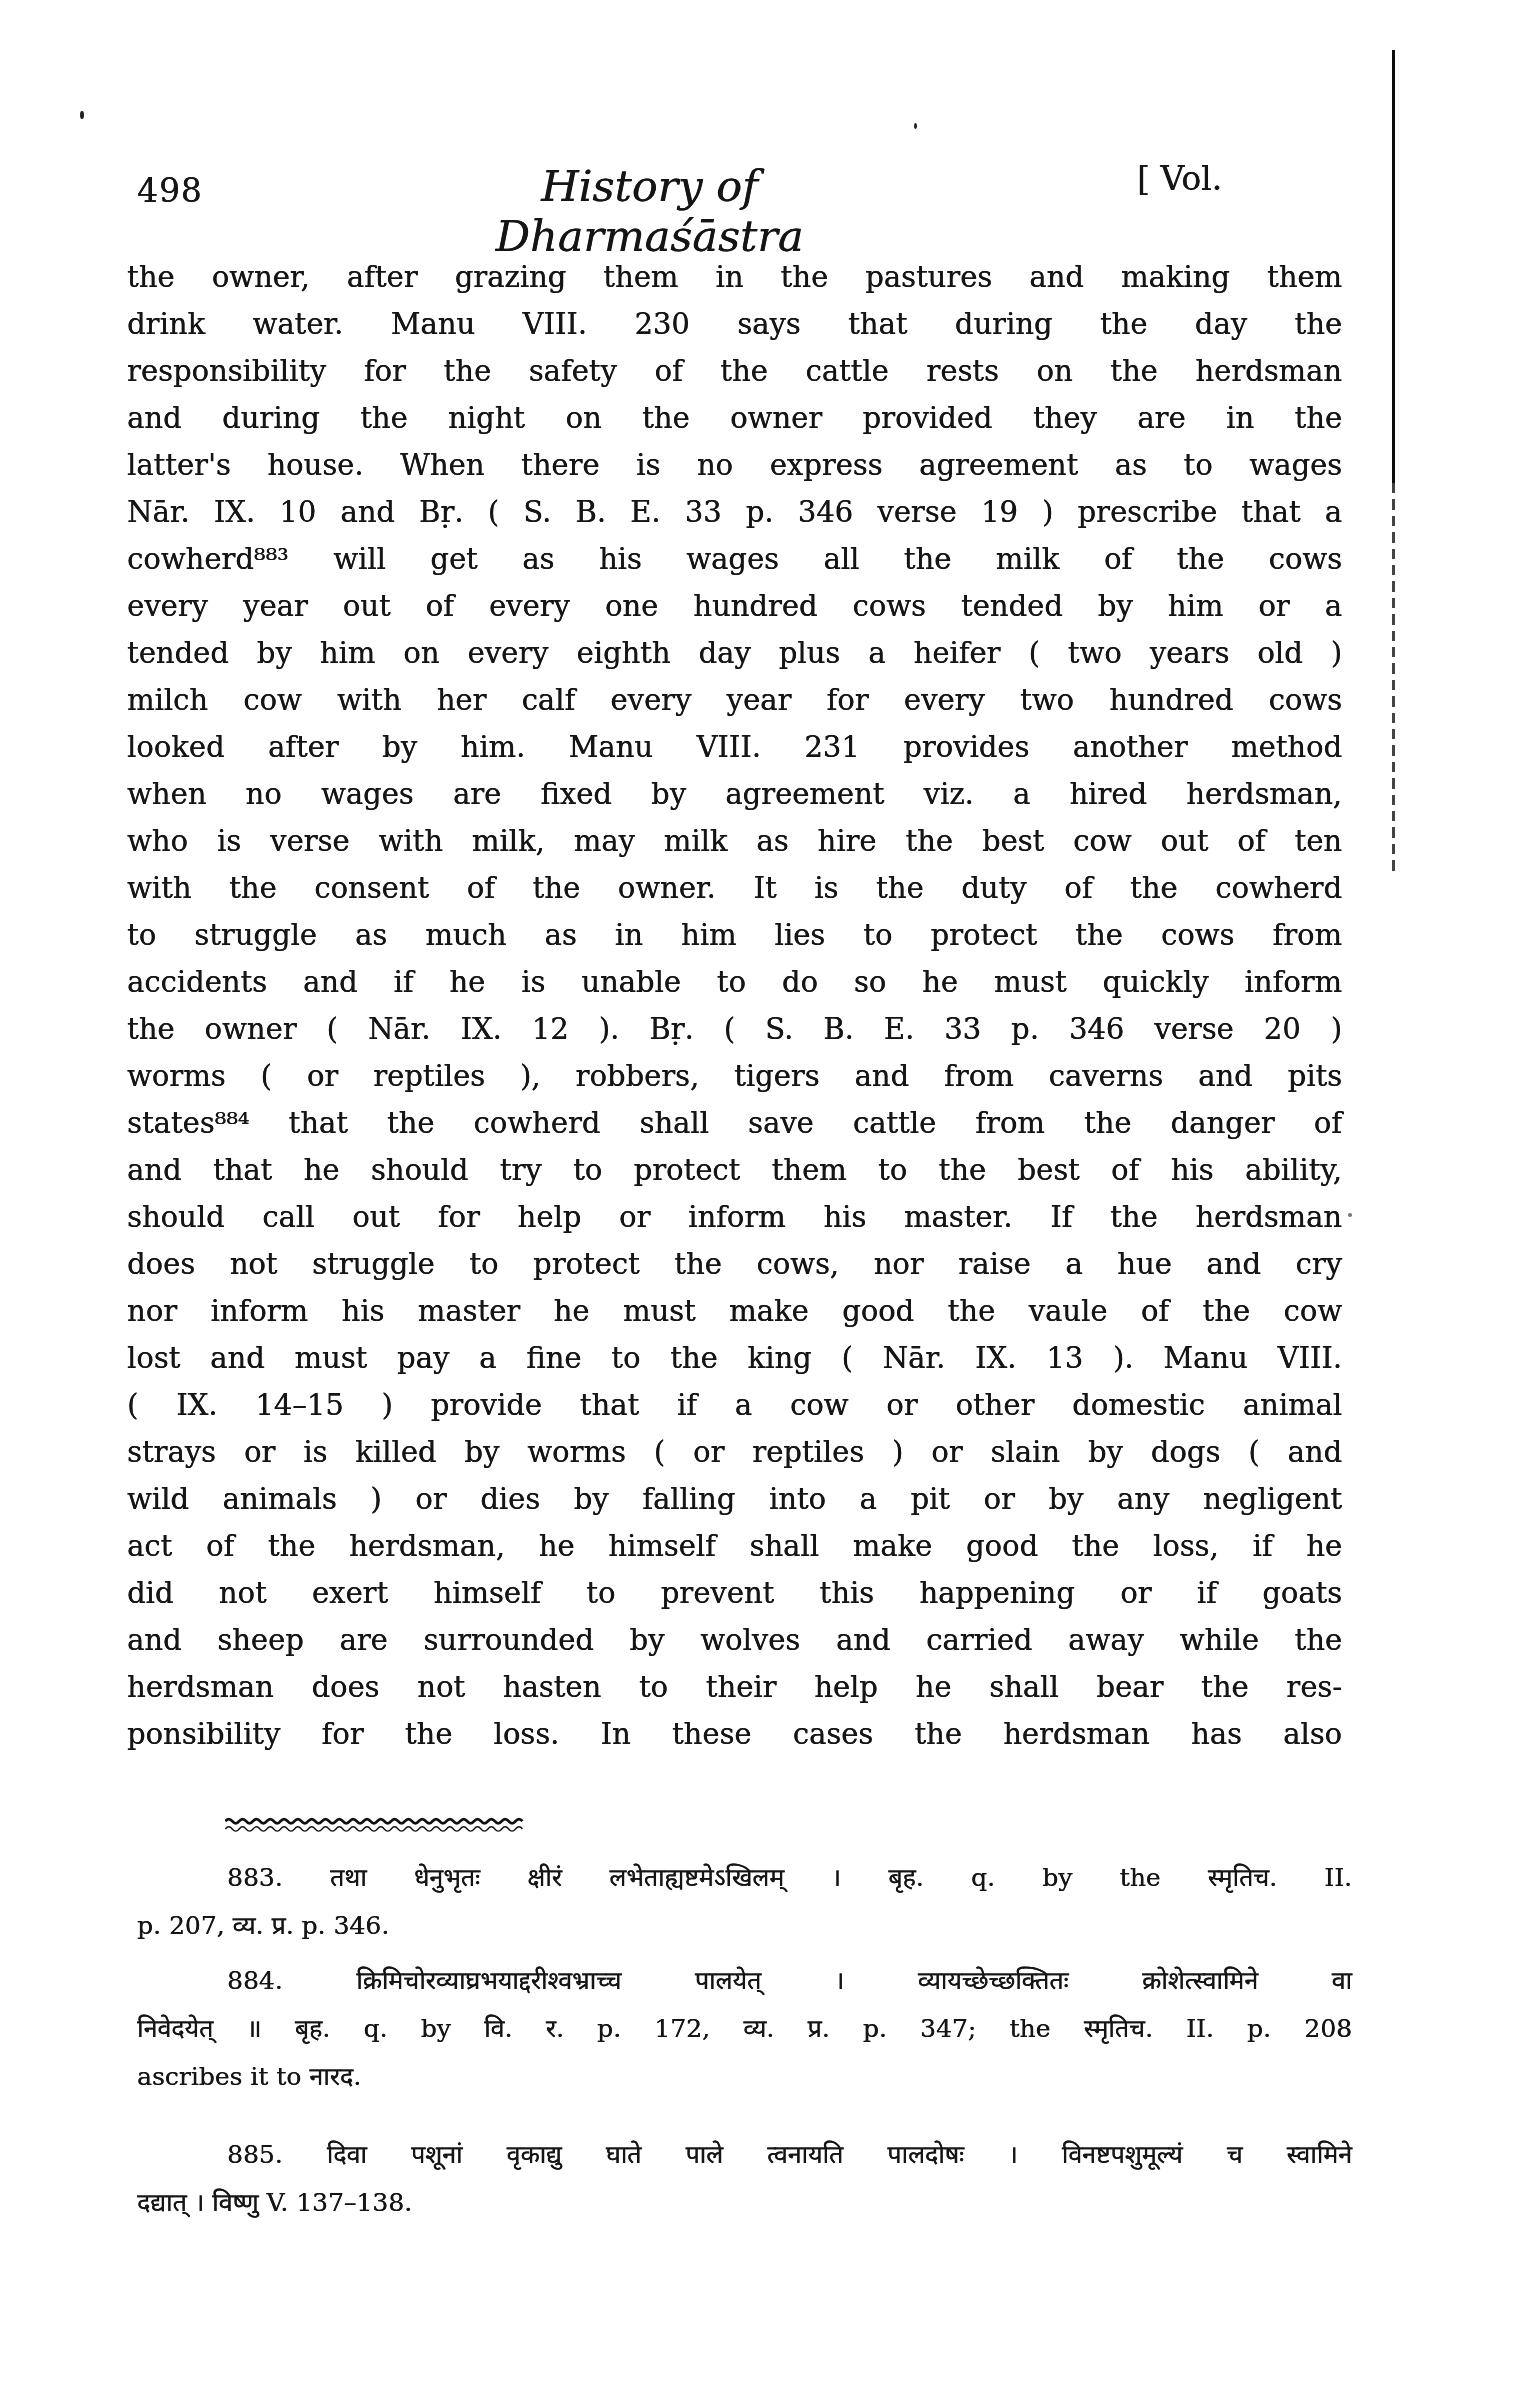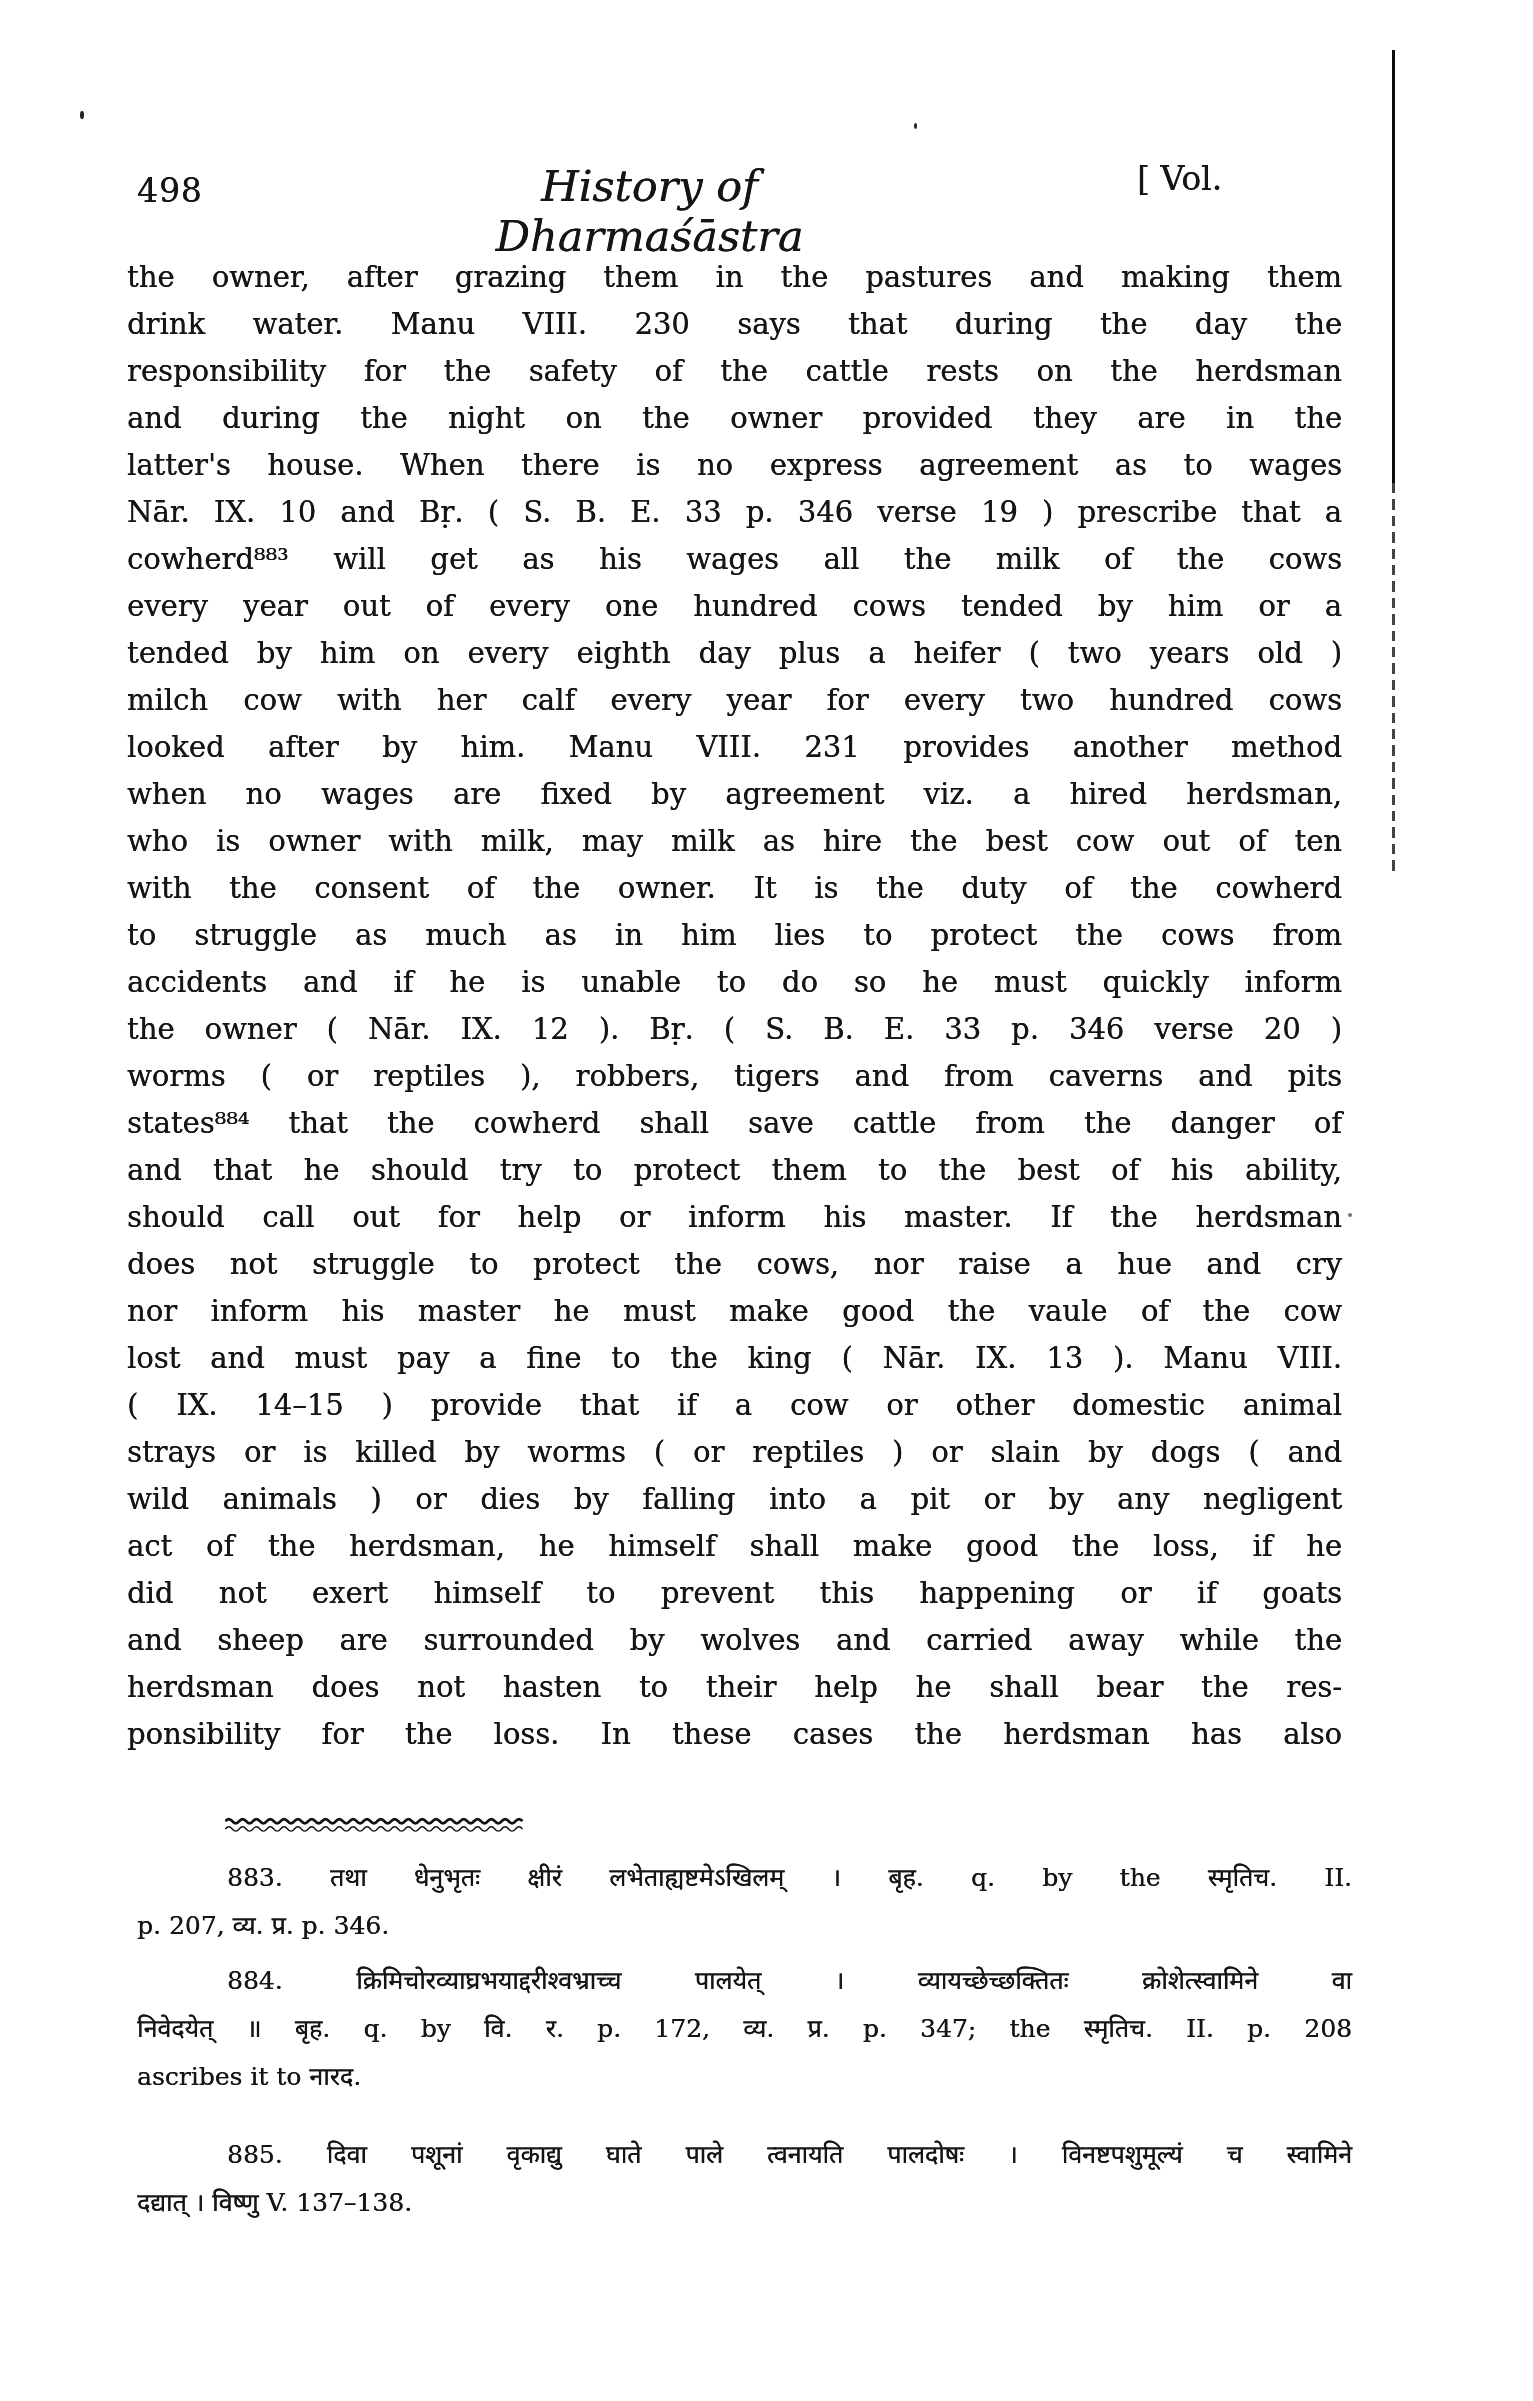--- a/index.html
+++ b/index.html
@@ -56,21 +56,21 @@
     <div class="body-line">responsibility for the safety of the cattle rests on the herdsman</div>
     <div class="body-line">and during the night on the owner provided they are in the</div>
     <div class="body-line">latter's house. When there is no express agreement as to wages</div>
     <div class="body-line">Nār. IX. 10 and Bṛ. ( S. B. E. 33 p. 346 verse 19 ) prescribe that a</div>
     <div class="body-line">cowherd⁸⁸³ will get as his wages all the milk of the cows</div>
     <div class="body-line">every year out of every one hundred cows tended by him or a</div>
     <div class="body-line">tended by him on every eighth day plus a heifer ( two years old )</div>
     <div class="body-line">milch cow with her calf every year for every two hundred cows</div>
     <div class="body-line">looked after by him. Manu VIII. 231 provides another method</div>
     <div class="body-line">when no wages are fixed by agreement viz. a hired herdsman,</div>
-    <div class="body-line">who is owner with milk, may milk as hire the best cow out of ten</div>
+    <div class="body-line">who is verse with milk, may milk as hire the best cow out of ten</div>
     <div class="body-line">with the consent of the owner. It is the duty of the cowherd</div>
     <div class="body-line">to struggle as much as in him lies to protect the cows from</div>
     <div class="body-line">accidents and if he is unable to do so he must quickly inform</div>
     <div class="body-line">the owner ( Nār. IX. 12 ). Bṛ. ( S. B. E. 33 p. 346 verse 20 )</div>
     <div class="body-line">worms ( or reptiles ), robbers, tigers and from caverns and pits</div>
     <div class="body-line">states⁸⁸⁴ that the cowherd shall save cattle from the danger of</div>
     <div class="body-line">and that he should try to protect them to the best of his ability,</div>
     <div class="body-line">should call out for help or inform his master. If the herdsman</div>
     <div class="body-line">does not struggle to protect the cows, nor raise a hue and cry</div>
     <div class="body-line">nor inform his master he must make good the vaule of the cow</div>

